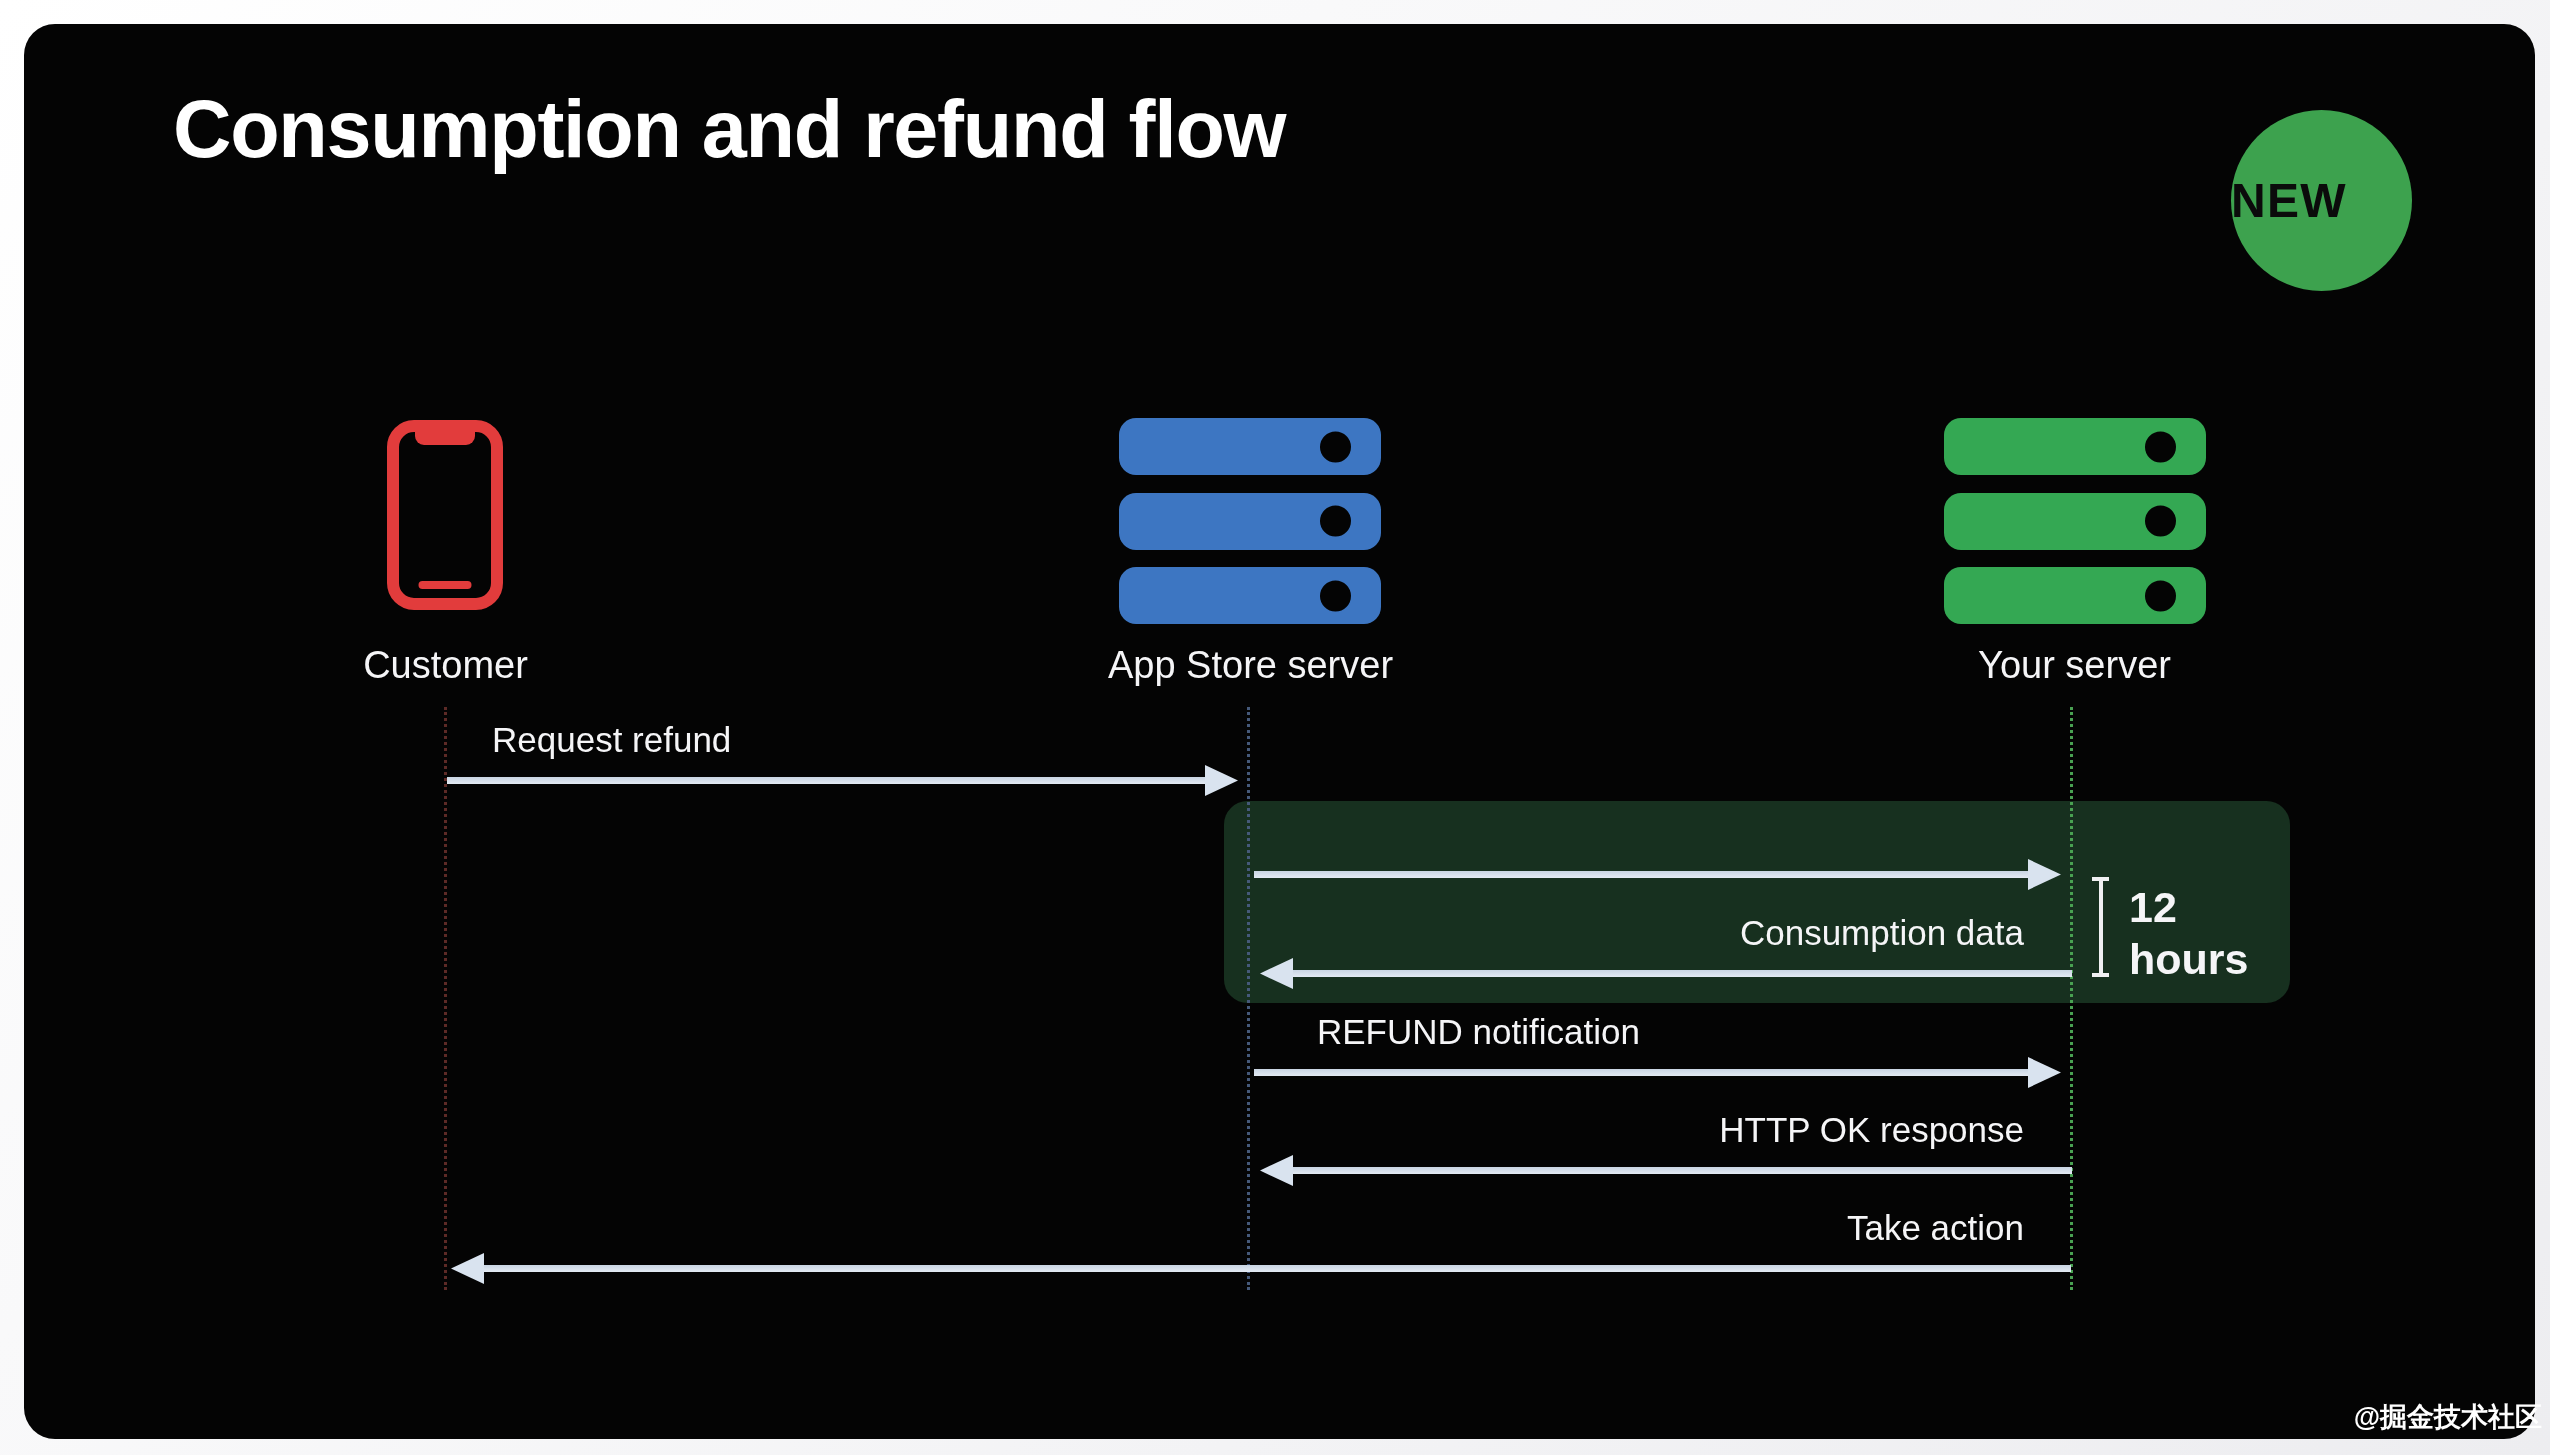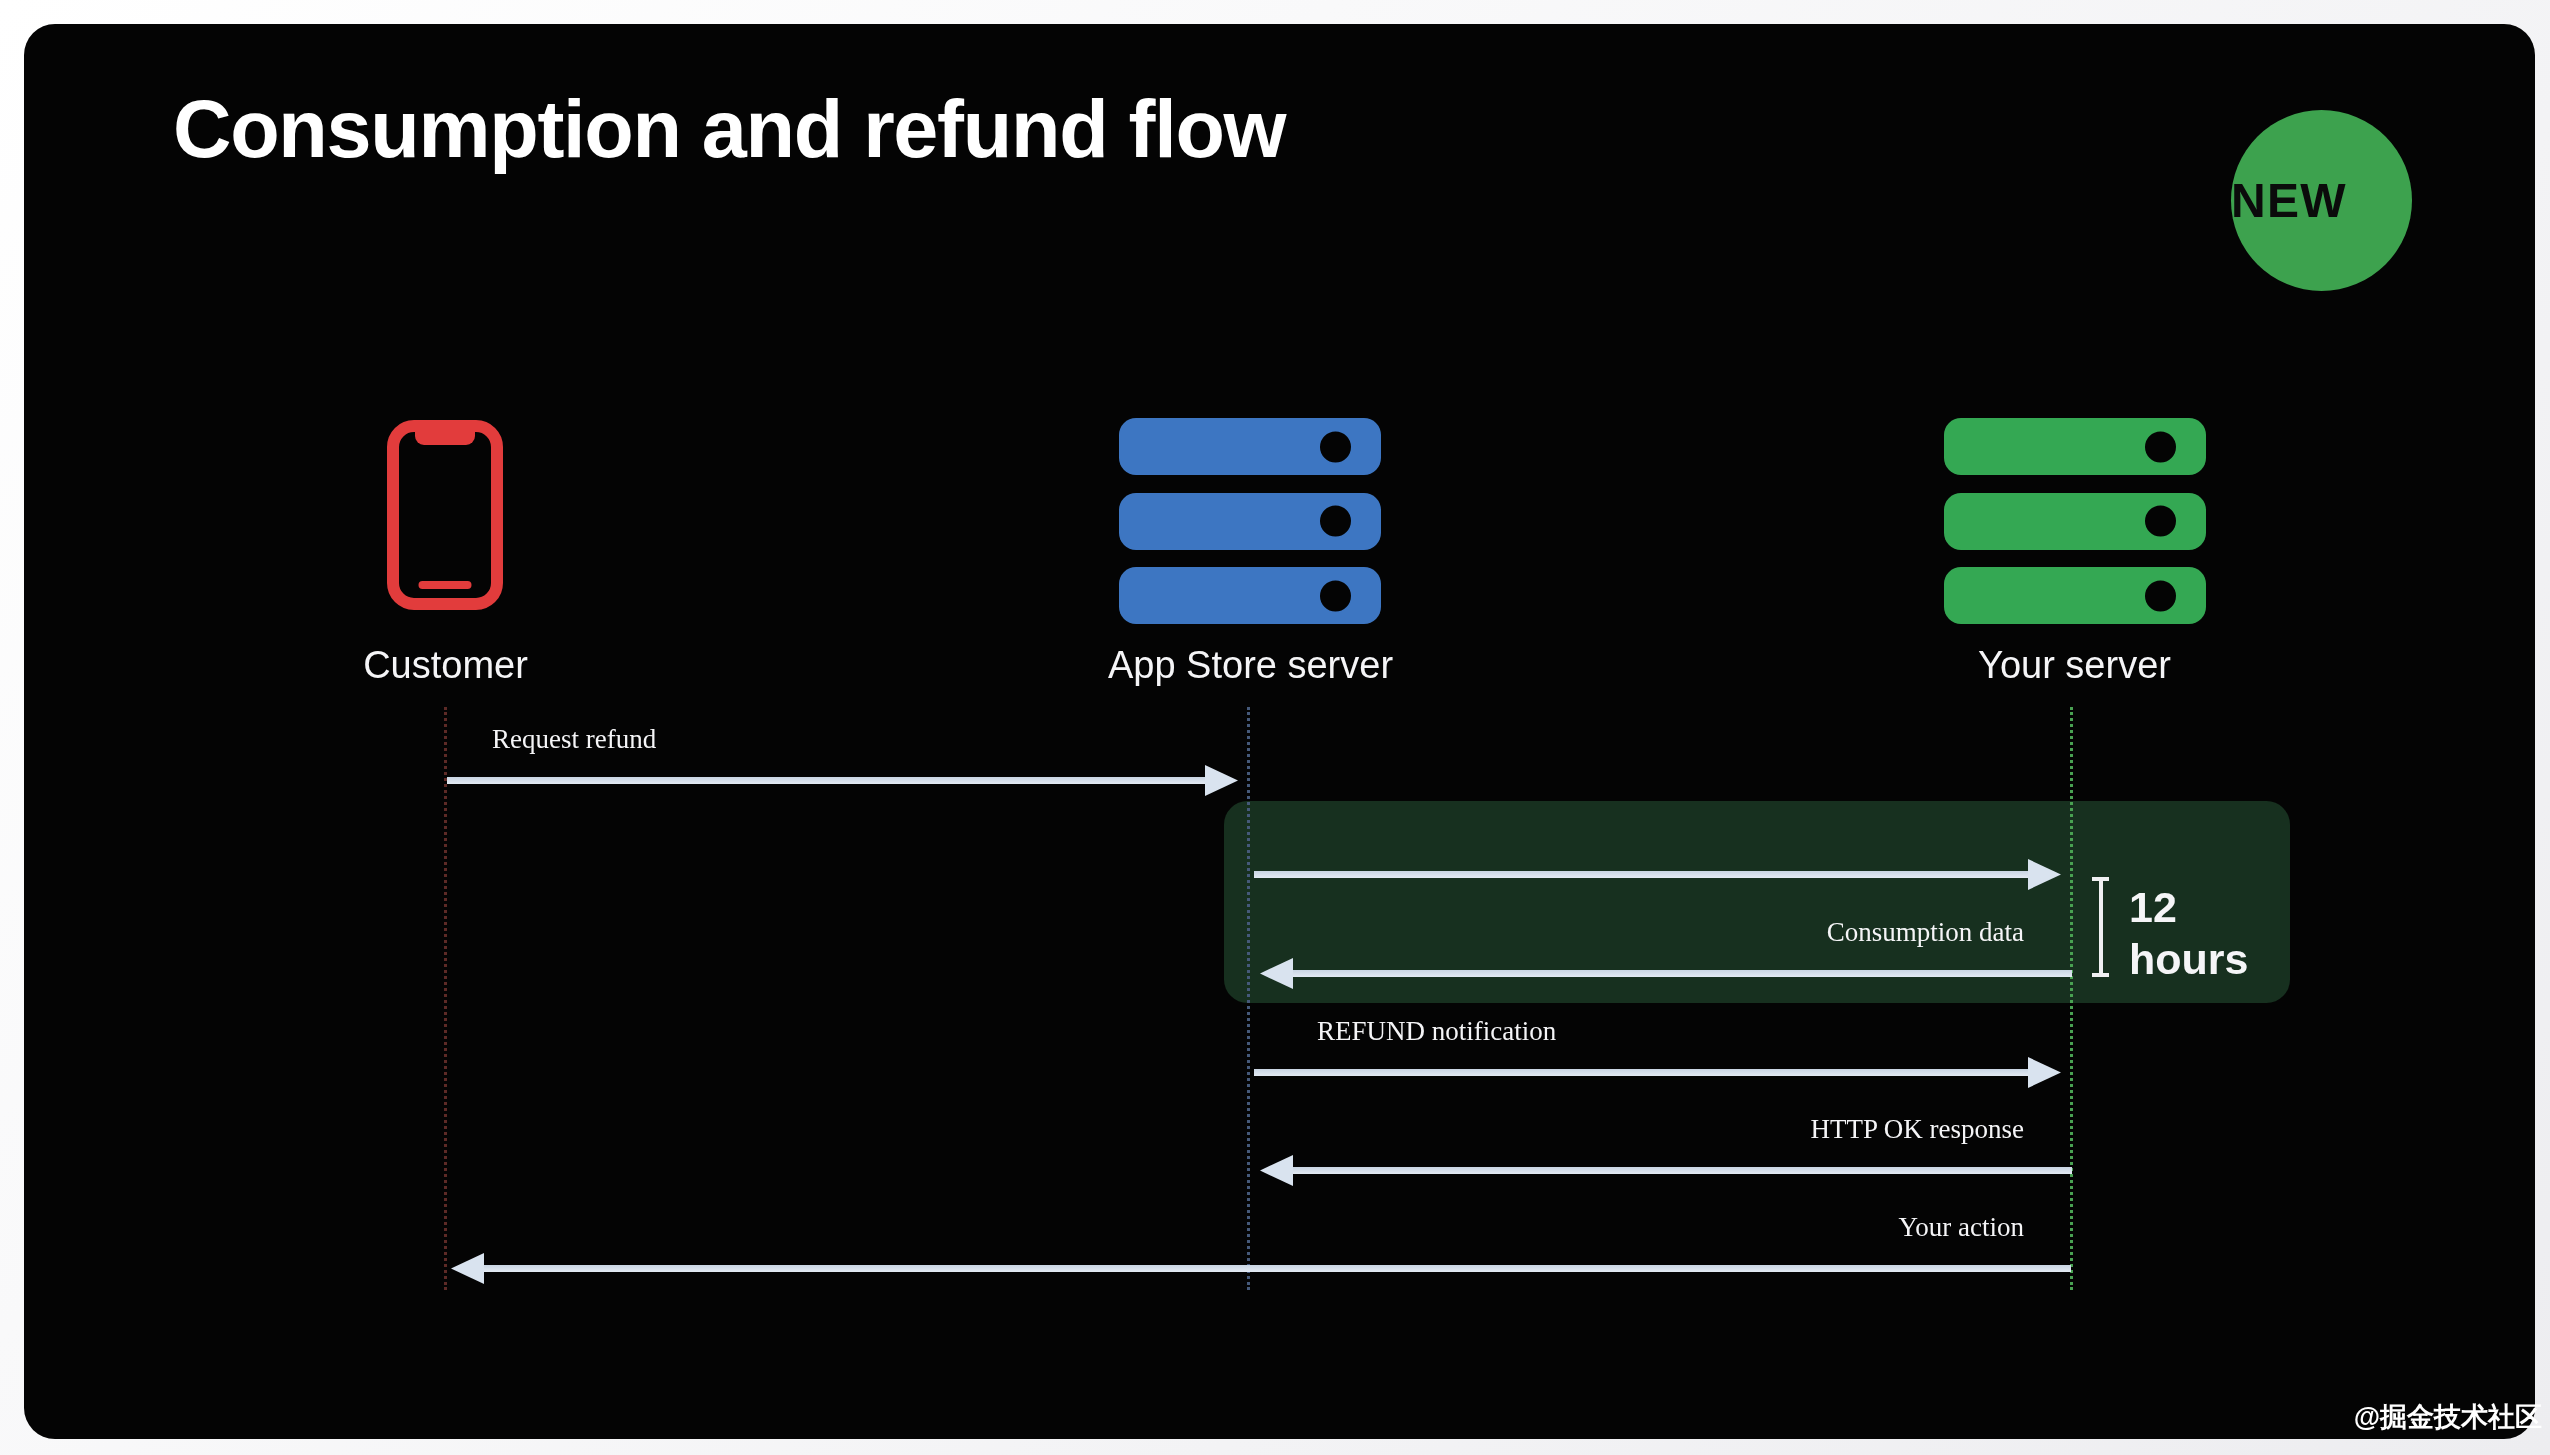--- a/index.html
+++ b/index.html
@@ -120,26 +120,25 @@
     left: 1224px; top: 801px;
     width: 1066px; height: 202px;
     background: #17301f;
     border-radius: 23.5px;
     z-index: 1;
   }
 
   
   .msg-label {
     position: absolute;
-    font-size: 27px;
+    font-size: 35px;
     color: #f5f5f7;
     z-index: 4;
     white-space: nowrap;
     line-height: 43px;
-    font-family: Liberation Serif, serif;
   }
   .arrow {
     position: absolute;
     height: 31px;
     z-index: 3;
   }
   .arrow .shaft {
     position: absolute;
     top: 11.7px; height: 7.8px;
     background: linear-gradient(#c9d5e3, #e3eaf3);
@@ -276,21 +275,21 @@
     <div class="shaft"></div>
     <div class="head"></div>
   </div>
 
   <div class="msg-label label-msg5">HTTP OK response</div>
   <div class="arrow arrow-left arrow-msg5">
     <div class="shaft"></div>
     <div class="head"></div>
   </div>
 
-  <div class="msg-label label-msg6">Your action</div>
+  <div class="msg-label label-msg6">Take action</div>
   <div class="arrow arrow-left arrow-msg6">
     <div class="shaft"></div>
     <div class="head"></div>
   </div>
 
   <div class="duration-bracket">
     <div class="duration-cap duration-cap-top"></div>
     <div class="duration-stem"></div>
     <div class="duration-cap duration-cap-bottom"></div>
   </div>

